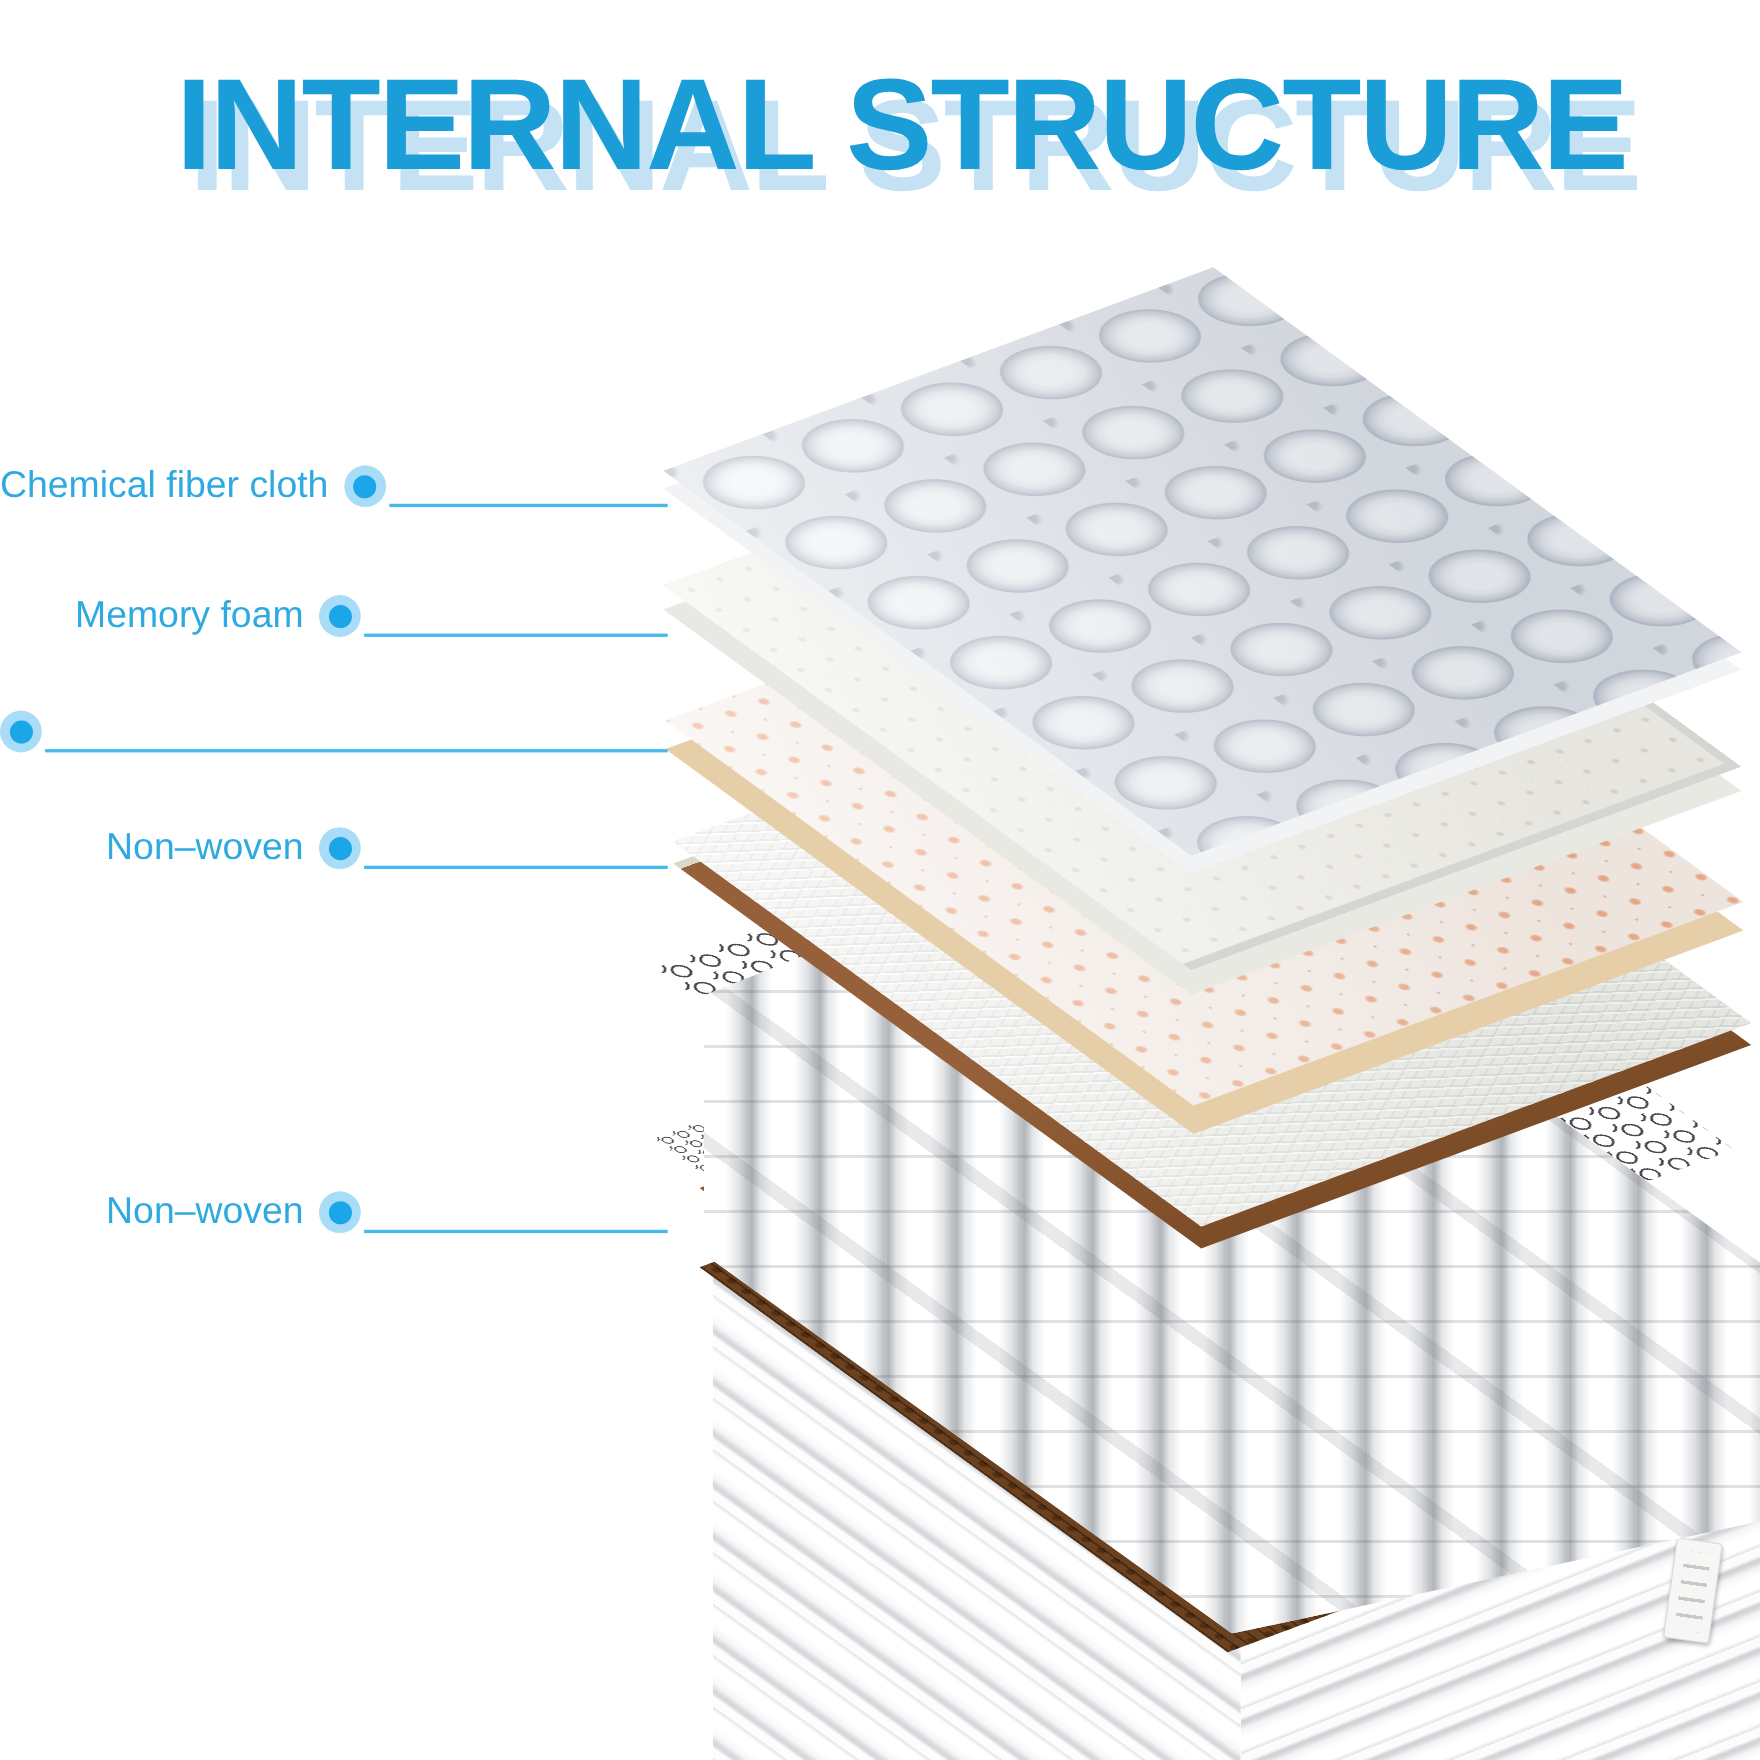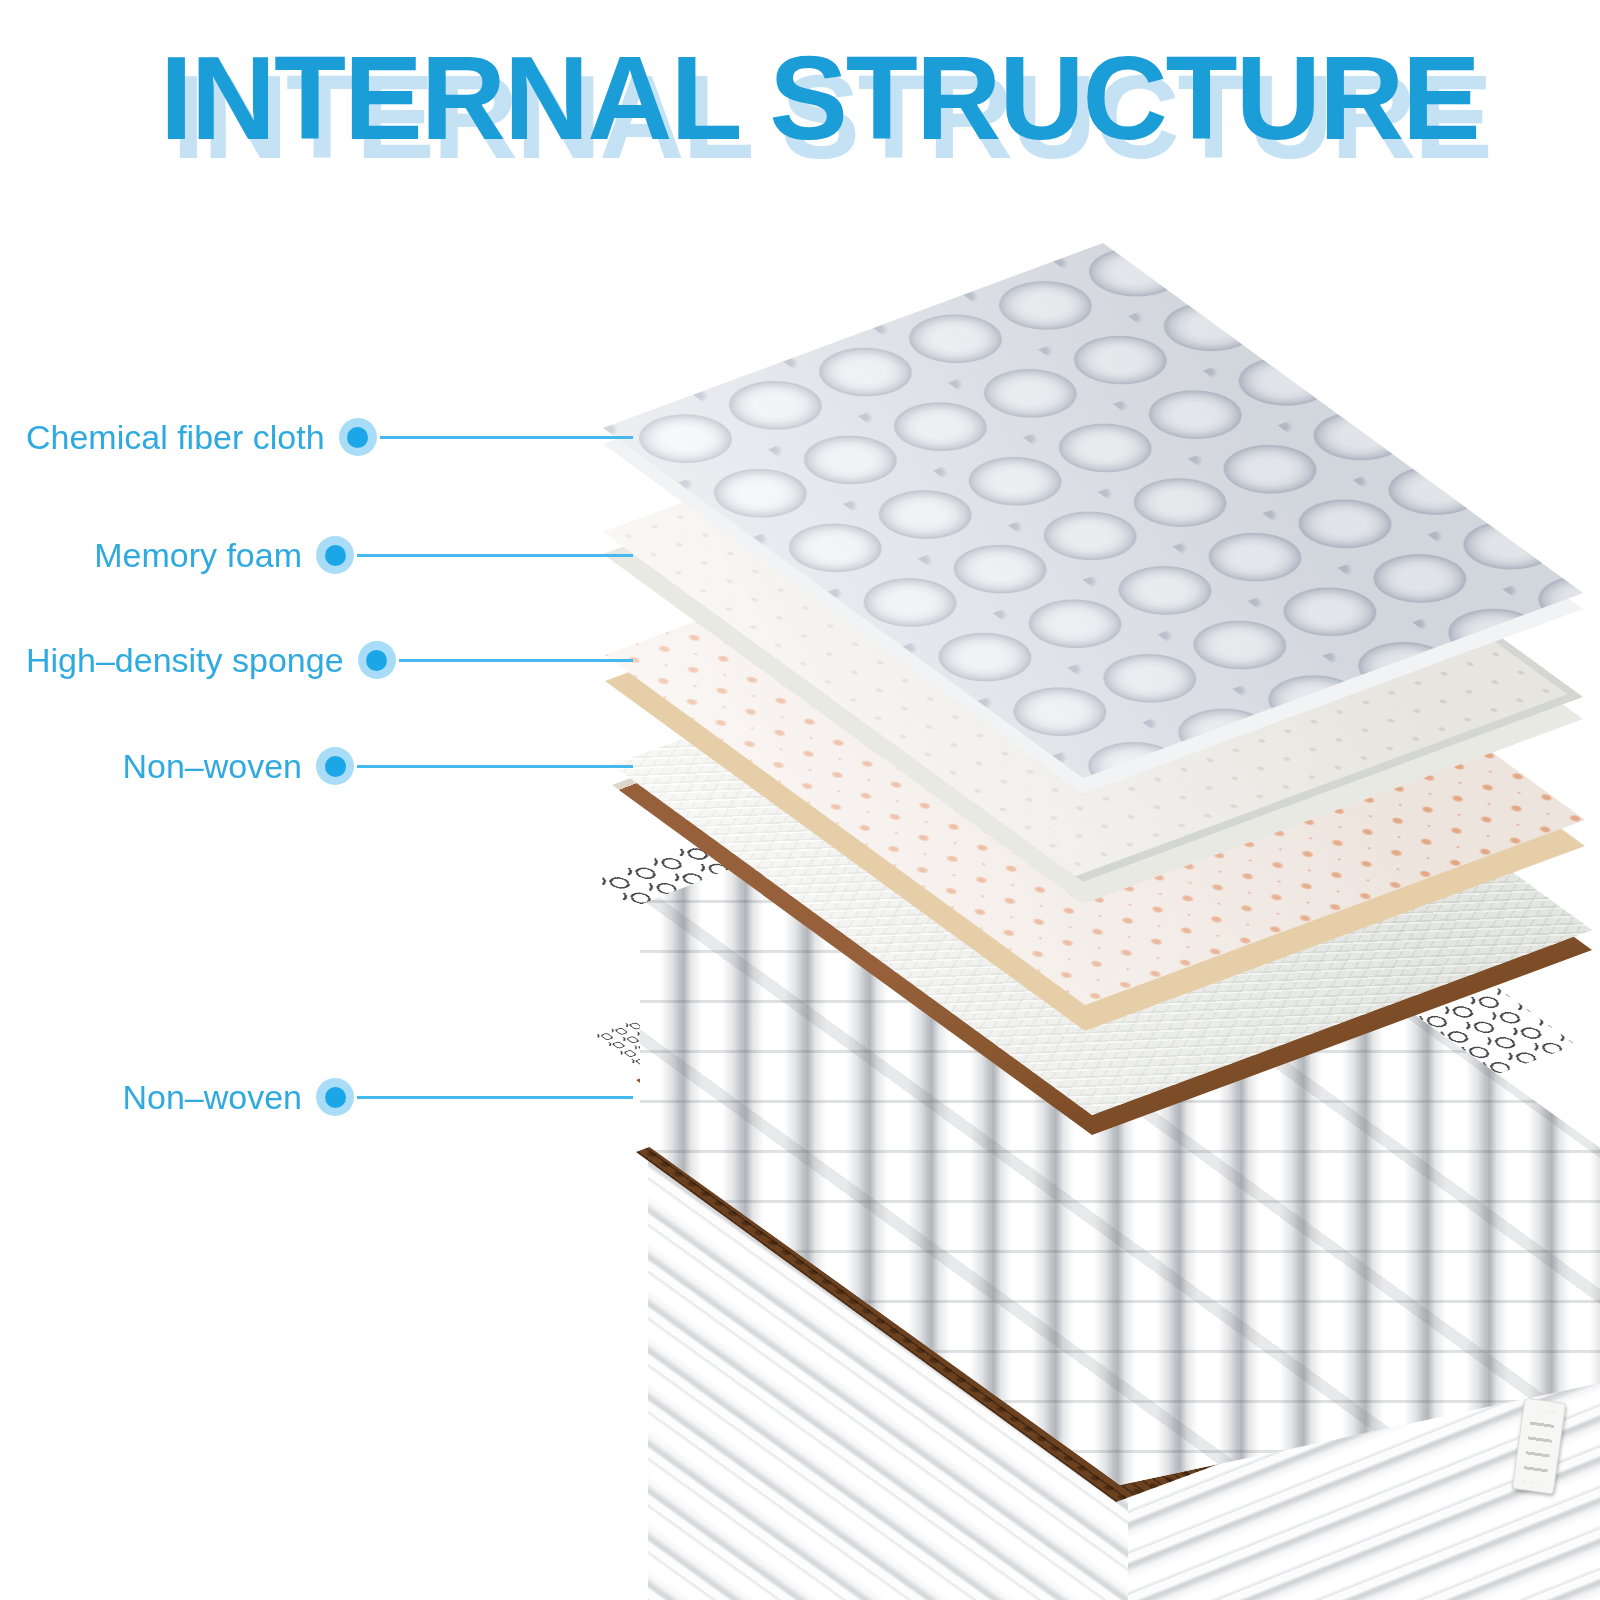--- a/index.html
+++ b/index.html
@@ -3,31 +3,31 @@
 <meta charset="utf-8">
 <style>
   html,body { margin:0; padding:0; background:#ffffff; }
   .canvas {
     position:relative; width:1600px; height:1600px; overflow:hidden;
     background:#ffffff; font-family:"Liberation Sans", sans-serif;
   }
 
   
   .title {
-    position:absolute; left:160px; top:30px; margin:0;
+    position:absolute; left:160px; top:46px; margin:0;
     font-size:118px; font-weight:700; letter-spacing:-2px; white-space:nowrap;
     color:var(--title,#1b9dd8);
     text-shadow:12px 19px 0 var(--title_shadow,#c5e2f4);
     text-align:right;
   }
 
   
   .callout {
     position:absolute; left:0; width:607px; height:48px; z-index:90;
-    display:flex; align-items:center;margin-left:26px;
+    display:flex; align-items:flex-end;
   }
   .callout-label {
     flex:1; text-align:right; padding-right:14px; white-space:nowrap;
     font-size:34px; font-weight:400; color:var(--accent,#2faae1);
   }
   .bullet {
     flex:0 0 auto; width:38px; height:38px; border-radius:50%;
     background:var(--bullet_halo,#a9ddf7);
     display:flex; align-items:center; justify-content:center;
   }
@@ -201,21 +201,20 @@
 
   <div class="callout" style="top:531px">
     <span class="callout-label">Memory foam</span>
     <span class="bullet">
         <i></i>
       </span>
     <span class="lead"></span>
   </div>
 
   <div class="callout" style="top:636px">
-    <span class="callout-label">High–density sponge</span>
     <span class="bullet">
         <i></i>
       </span>
     <span class="lead"></span>
   </div>
 
   <div class="callout" style="top:742px">
     <span class="callout-label">Non–woven</span>
     <span class="bullet">
         <i></i>

